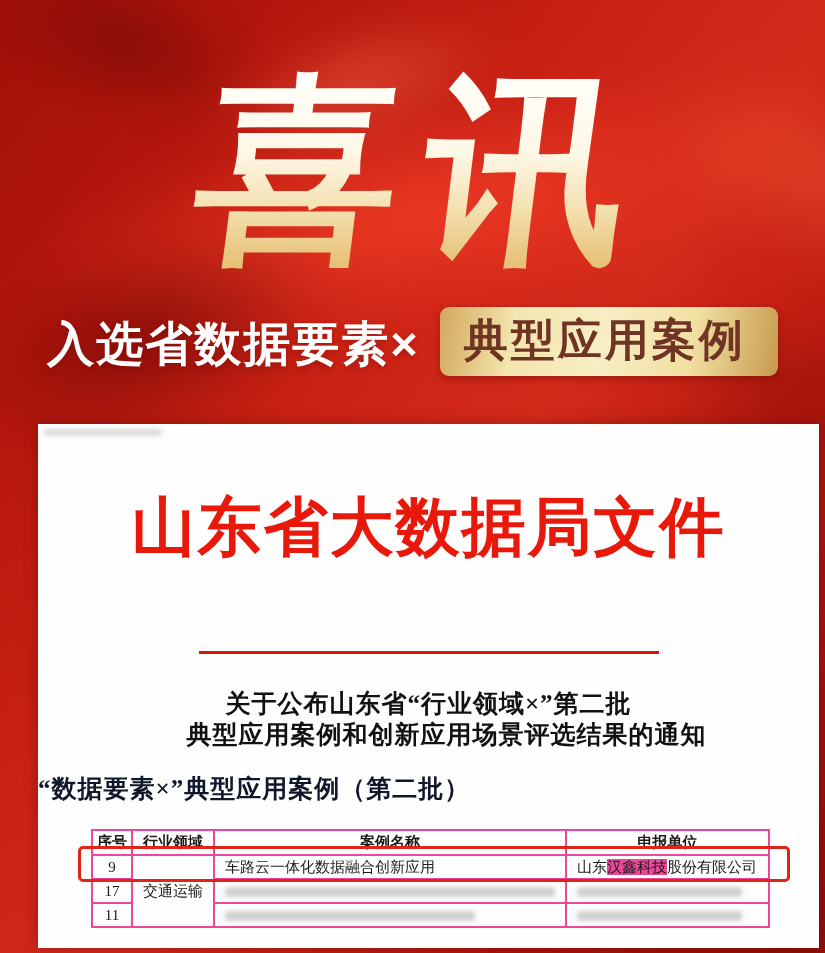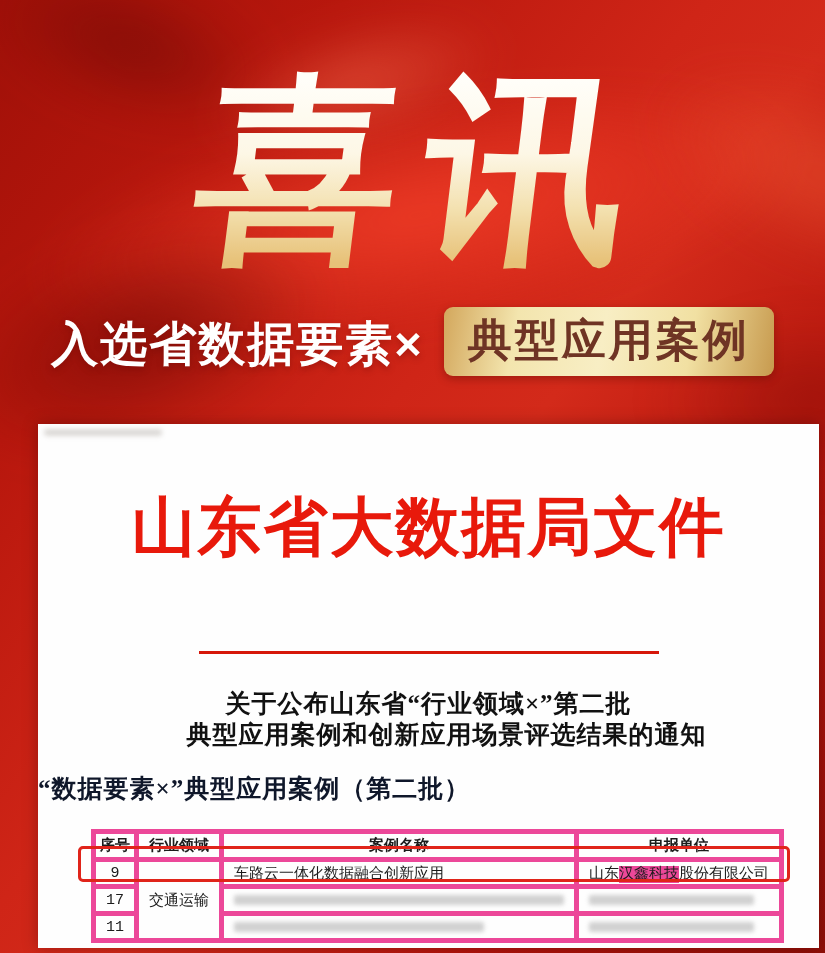--- a/index.html
+++ b/index.html
@@ -53,21 +53,21 @@
     position:absolute;left:0;top:312px;width:100%;height:64px;
     display:flex;align-items:flex-end;justify-content:center;
   }
   .hero-subtitle{
     font-size:47px;font-weight:bold;color:#ffffff;
     letter-spacing:2px;white-space:nowrap;
     text-shadow:0 3px 6px rgba(100,10,5,.35);
   }
   .hero-badge{
     margin-left:20px;
-    padding:4px 24px 6px 24px;
+    padding:4px 32px 6px 24px;
     border-radius:9px;
     background:linear-gradient(100deg,#d3a75c 0%,#f3e5ae 22%,#f8eec4 48%,#f1e0a2 74%,#c79a4e 100%);
     box-shadow:0 3px 8px rgba(90,10,5,.4);
     font-size:44px;font-weight:bold;color:#6f3424;
     letter-spacing:3px;white-space:nowrap;
   }
 
   
   .doc{
     position:absolute;left:38px;top:424px;width:781px;height:524px;
@@ -105,25 +105,24 @@
     font-size:25px;font-weight:bold;color:#0f172a;letter-spacing:1px;white-space:nowrap;
   }
 
   
   table.results{
     position:absolute;left:53px;top:405px;
     border-collapse:collapse;table-layout:fixed;
     font-size:15px;color:#1b1b1b;
   }
   table.results td, table.results th{
-    border:5px solid #ec4899;
+    border:2px solid #ec4899;
     padding:0 10px;height:22px;
     overflow:hidden;white-space:nowrap;
     font-weight:normal;
-    font-family:Liberation Mono, monospace;
   }
   table.results th{font-weight:bold;text-align:center;padding:0 4px;height:23px;}
   .col-no{width:40px;} .col-ind{width:54px;} .col-case{width:332px;} .col-org{width:203px;}
   td.center{text-align:center;}
   .hl-yellow{background:#ec4899;}
   .blur-bar{
     display:inline-block;height:10px;border-radius:2px;
     background:#c2c2c2;filter:blur(2px);opacity:.75;vertical-align:middle;
   }
   .w-330{width:330px;} .w-250{width:250px;} .w-165{width:165px;}

